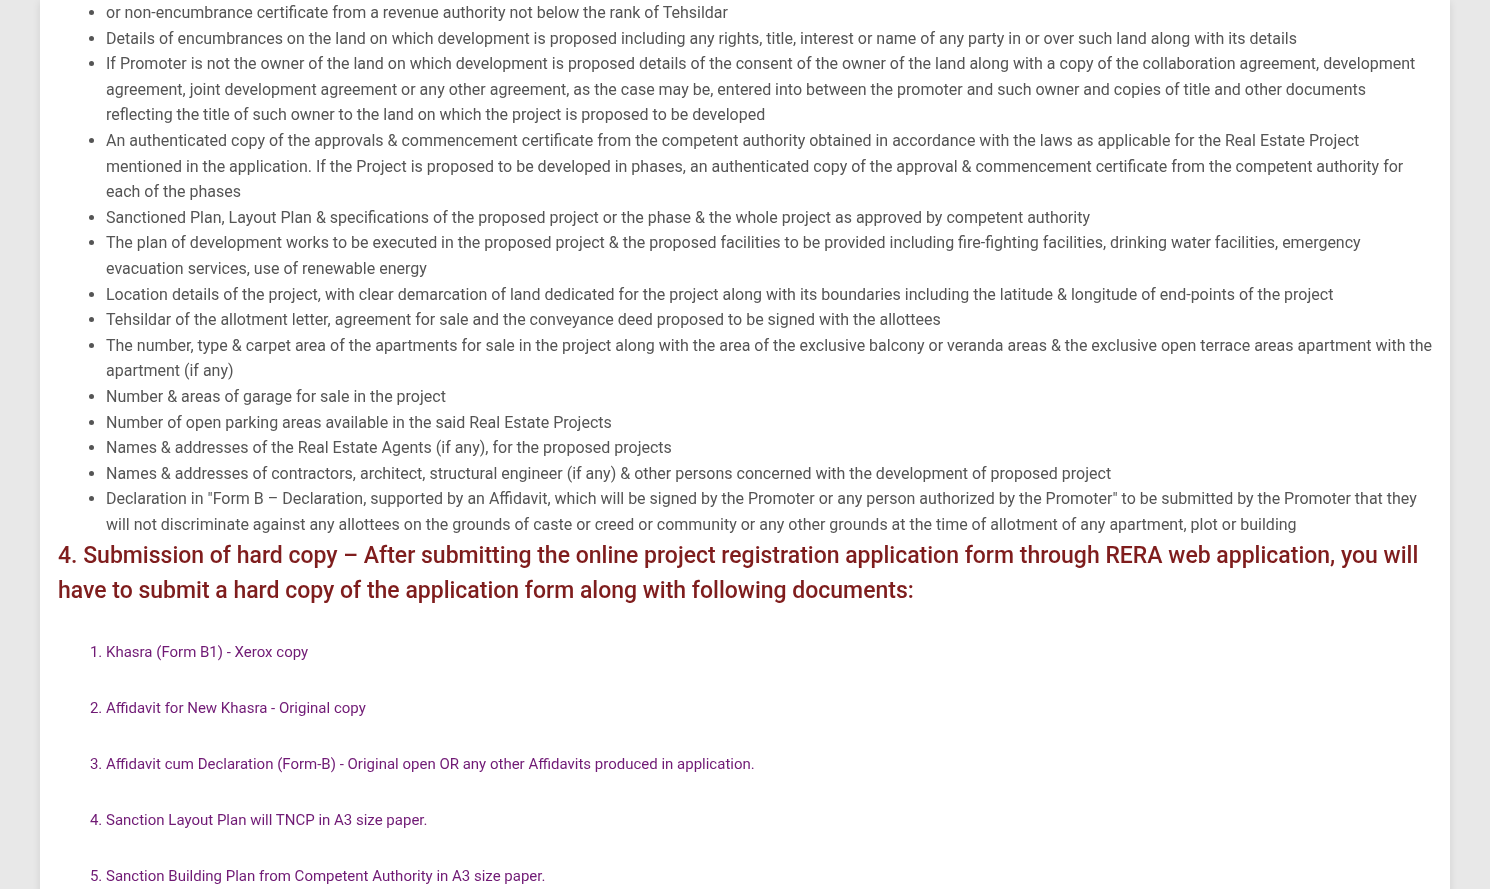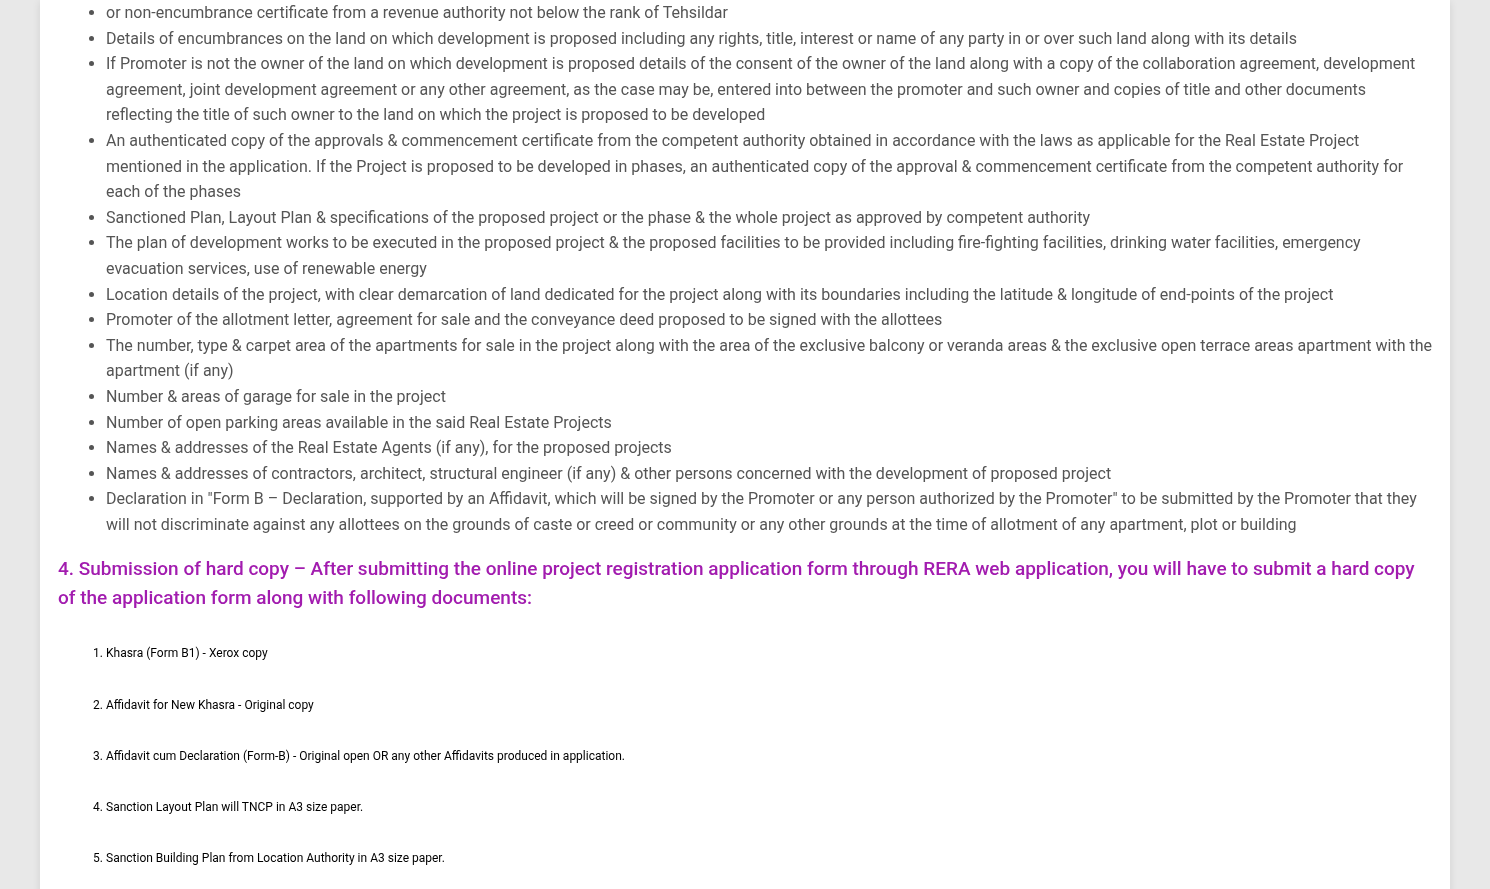--- a/index.html
+++ b/index.html
@@ -28,34 +28,34 @@
       margin-top: 0;
     }
     ul.bullet-list li {
       color: #555555;
       font-size: 16px;
       line-height: 1.6;
       margin-bottom: 0px;
       padding-left: 0;
     }
     h4.section-heading {
-      color: #a21caf;
-      font-size: 19px;
+      color: #7f1d1d;
+      font-size: 23px;
       font-weight: 500;
       line-height: 1.5;
-      margin-top: 18px;
+      margin-top: 2px;
       margin-bottom: 10px;
     }
     ol.numbered-list {
       list-style-type: decimal;
       padding-left: 48px;
     }
     ol.numbered-list li {
-      color: #000000;
-      font-size: 12px;
+      color: #701a75;
+      font-size: 15px;
       line-height: 1.6;
       margin-bottom: 0px;
       margin-top: 32px;
     }
     .divider {
       border: none;
       border-top: 1px solid #e5e5e5;
       margin-top: 28px;
       margin-bottom: 22px;
     }
@@ -83,37 +83,37 @@
   <div class="content">
 
     <ul class="bullet-list">
       <li>or non-encumbrance certificate from a revenue authority not below the rank of Tehsildar</li>
       <li>Details of encumbrances on the land on which development is proposed including any rights, title, interest or name of any party in or over such land along with its details</li>
       <li>If Promoter is not the owner of the land on which development is proposed details of the consent of the owner of the land along with a copy of the collaboration agreement, development agreement, joint development agreement or any other agreement, as the case may be, entered into between the promoter and such owner and copies of title and other documents reflecting the title of such owner to the land on which the project is proposed to be developed</li>
       <li>An authenticated copy of the approvals &amp; commencement certificate from the competent authority obtained in accordance with the laws as applicable for the Real Estate Project mentioned in the application. If the Project is proposed to be developed in phases, an authenticated copy of the approval &amp; commencement certificate from the competent authority for each of the phases</li>
       <li>Sanctioned Plan, Layout Plan &amp; specifications of the proposed project or the phase &amp; the whole project as approved by competent authority</li>
       <li>The plan of development works to be executed in the proposed project &amp; the proposed facilities to be provided including fire-fighting facilities, drinking water facilities, emergency evacuation services, use of renewable energy</li>
       <li>Location details of the project, with clear demarcation of land dedicated for the project along with its boundaries including the latitude &amp; longitude of end-points of the project</li>
-      <li>Promoter of the allotment letter, agreement for sale and the conveyance deed proposed to be signed with the allottees</li>
+      <li>Tehsildar of the allotment letter, agreement for sale and the conveyance deed proposed to be signed with the allottees</li>
       <li>The number, type &amp; carpet area of the apartments for sale in the project along with the area of the exclusive balcony or veranda areas &amp; the exclusive open terrace areas apartment with the apartment (if any)</li>
       <li>Number &amp; areas of garage for sale in the project</li>
       <li>Number of open parking areas available in the said Real Estate Projects</li>
       <li>Names &amp; addresses of the Real Estate Agents (if any), for the proposed projects</li>
       <li>Names &amp; addresses of contractors, architect, structural engineer (if any) &amp; other persons concerned with the development of proposed project</li>
       <li>Declaration in "Form B – Declaration, supported by an Affidavit, which will be signed by the Promoter or any person authorized by the Promoter" to be submitted by the Promoter that they will not discriminate against any allottees on the grounds of caste or creed or community or any other grounds at the time of allotment of any apartment, plot or building</li>
     </ul>
 
     <h4 class="section-heading">4. Submission of hard copy – After submitting the online project registration application form through RERA web application, you will have to submit a hard copy of the application form along with following documents:</h4>
 
     <ol class="numbered-list">
       <li>Khasra (Form B1) - Xerox copy</li>
       <li>Affidavit for New Khasra - Original copy</li>
       <li>Affidavit cum Declaration (Form-B) - Original open OR any other Affidavits produced in application.</li>
       <li>Sanction Layout Plan will TNCP in A3 size paper.</li>
-      <li>Sanction Building Plan from Location Authority in A3 size paper.</li>
+      <li>Sanction Building Plan from Competent Authority in A3 size paper.</li>
     </ol>
 
     <hr class="divider">
 
     <div class="button-row">
       <button class="btn">Proceed</button>
       <button class="btn">Number</button>
     </div>
 
   </div>

